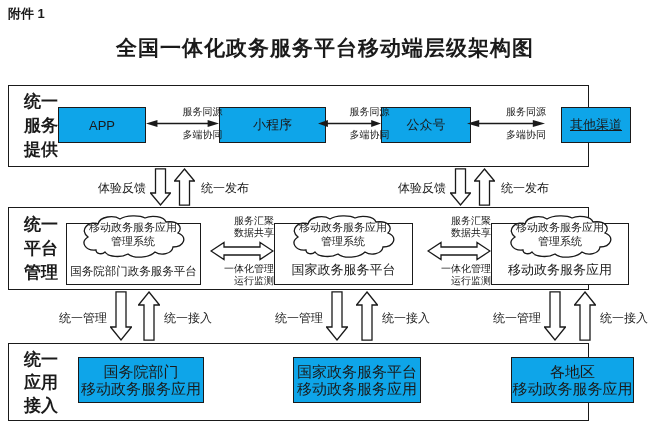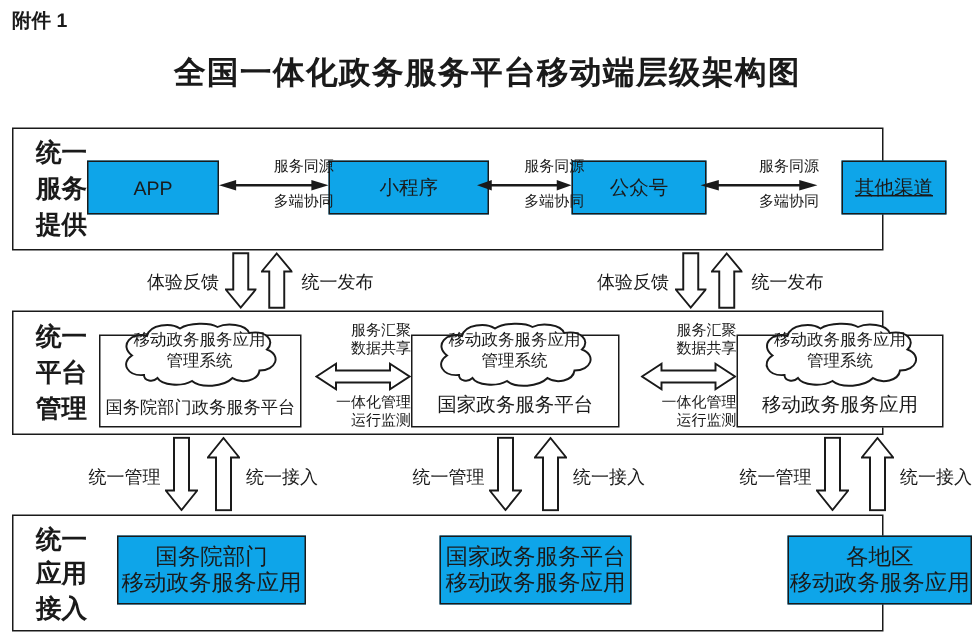--- a/index.html
+++ b/index.html
@@ -211,19 +211,19 @@
     </div>
 
     <div class="node app-box" style="left:69px;top:13px;width:126px;height:46px;flex-direction:column;">
       <div>国务院部门</div>
       <div>移动政务服务应用</div>
     </div>
     <div class="node app-box" style="left:284px;top:13px;width:128px;height:46px;flex-direction:column;">
       <div>国家政务服务平台</div>
       <div>移动政务服务应用</div>
     </div>
-    <div class="node app-box" style="left:516px;top:13px;width:123px;height:46px;flex-direction:column;">
+    <div class="node app-box" style="left:502px;top:13px;width:123px;height:46px;flex-direction:column;">
       <div>各地区</div>
       <div>移动政务服务应用</div>
     </div>
   </div>
 
 </div>
 
 </body></html>

